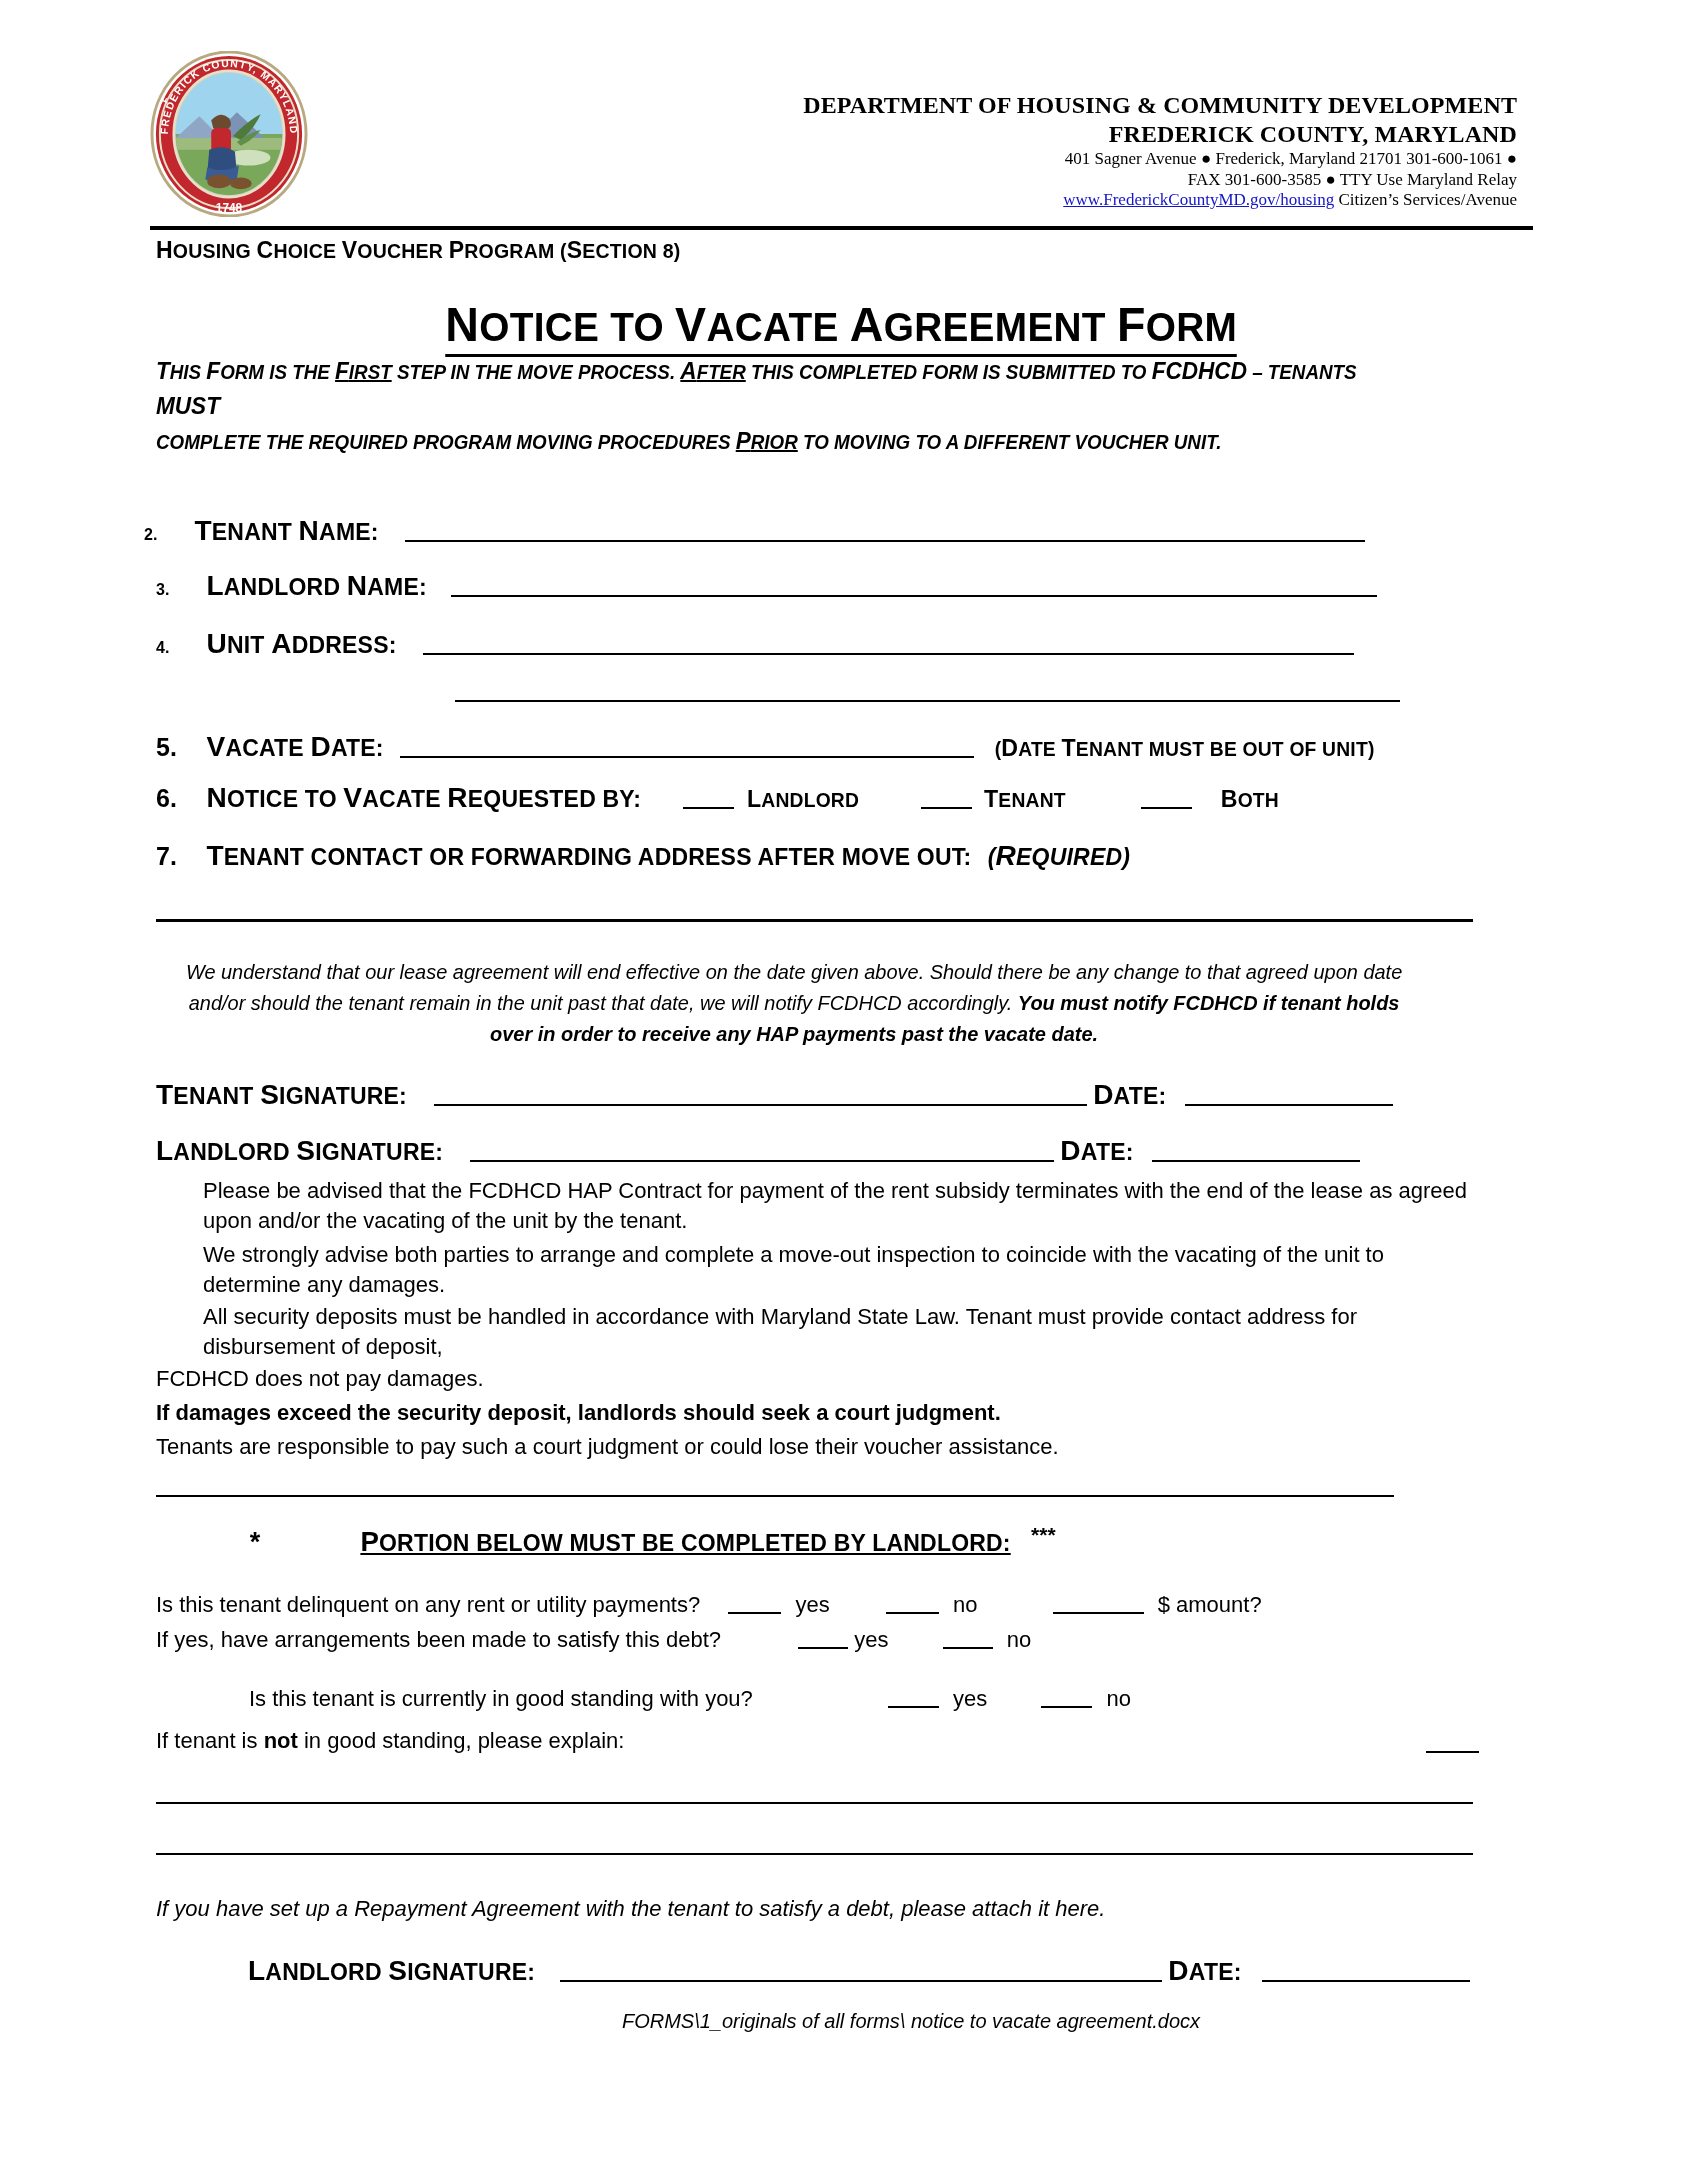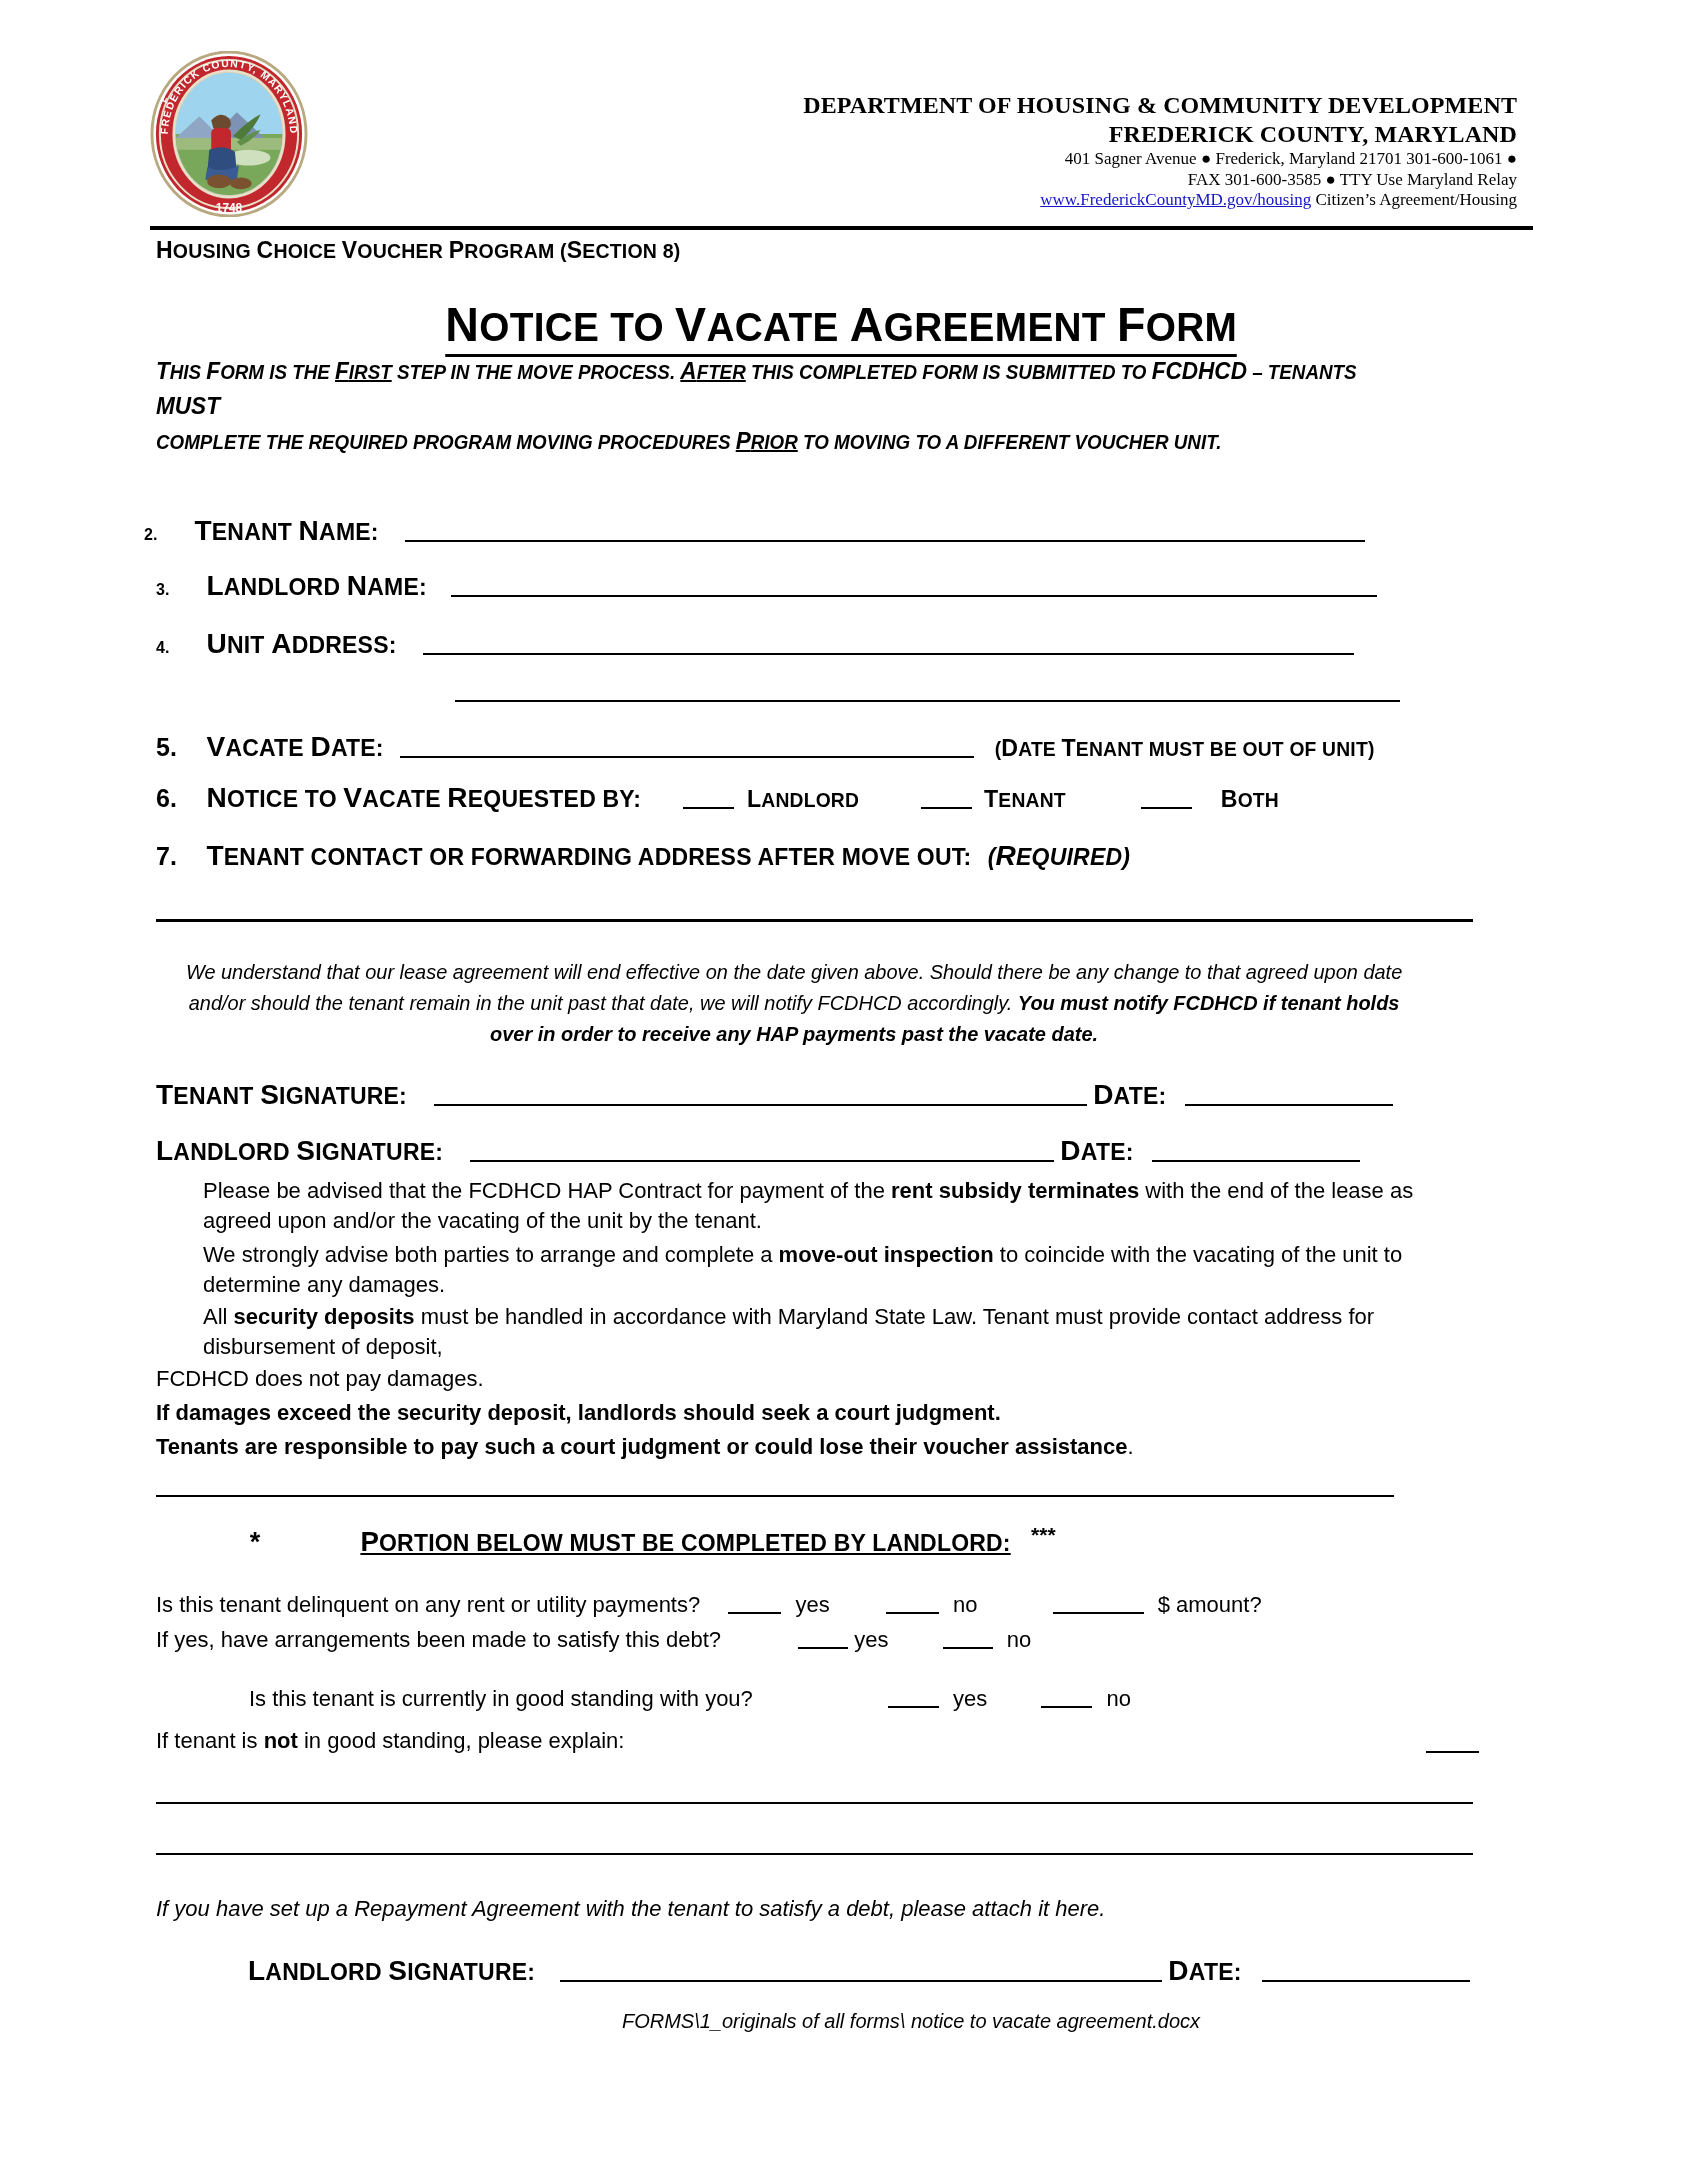--- a/index.html
+++ b/index.html
@@ -189,21 +189,21 @@
   }
   .sig-row .sc-big { font-size: 1.22em; }
 
   
   .body-para {
     position: absolute;
     font-size: 22px;
     line-height: 1.38;
     letter-spacing: 0px;
   }
-  .body-para b { font-weight: bold; text-align: right; }
+  .body-para b { font-weight: normal; text-align: right; }
 
   
   .landlord-head {
     position: absolute;
     top: 1523px;
     left: 156px;
     width: 1317px;
     font-weight: bold;
     font-size: 23px;
     white-space: nowrap;
@@ -304,21 +304,21 @@
           <textPath href="#arcTop" startOffset="50%" text-anchor="middle">FREDERICK COUNTY, MARYLAND</textPath>
         </text>
       </svg>
     </div>
 
     <div class="hdr-text">
       <div class="hdr-line1">DEPARTMENT OF HOUSING &amp; COMMUNITY DEVELOPMENT</div>
       <div class="hdr-line2">FREDERICK COUNTY, MARYLAND</div>
       <div class="hdr-line3">401 Sagner Avenue ● Frederick, Maryland 21701 301-600-1061 ●</div>
       <div class="hdr-line4">FAX 301-600-3585 ● TTY Use Maryland Relay</div>
-      <div class="hdr-line5"><span class="hdr-link">www.FrederickCountyMD.gov/housing</span><span class="hdr-after-link">  Citizen’s Agreement/Housing</span></div>
+      <div class="hdr-line5"><span class="hdr-link">www.FrederickCountyMD.gov/housing</span><span class="hdr-after-link">  Citizen’s Services/Avenue</span></div>
     </div>
 
     <div class="rule-thick" style="top:226px;"></div>
   </div>
 
   <div class="prog-line">
     <span class="sc-big">H</span>OUSING <span class="sc-big">C</span>HOICE <span class="sc-big">V</span>OUCHER <span class="sc-big">P</span>ROGRAM (<span class="sc-big">S</span>ECTION 8)
   </div>
 
   <div class="title">

